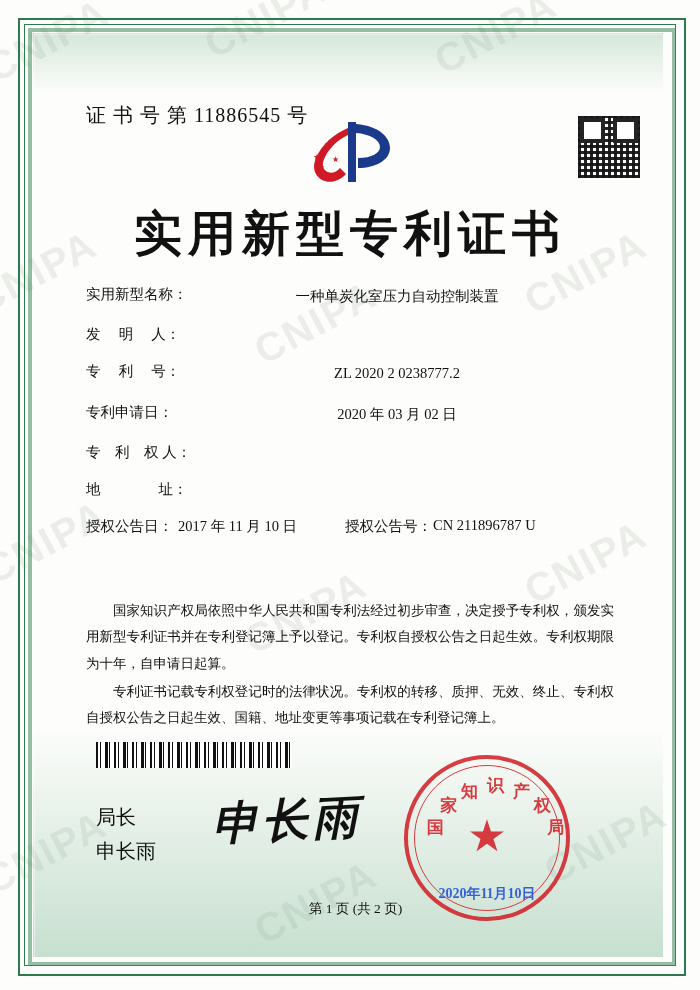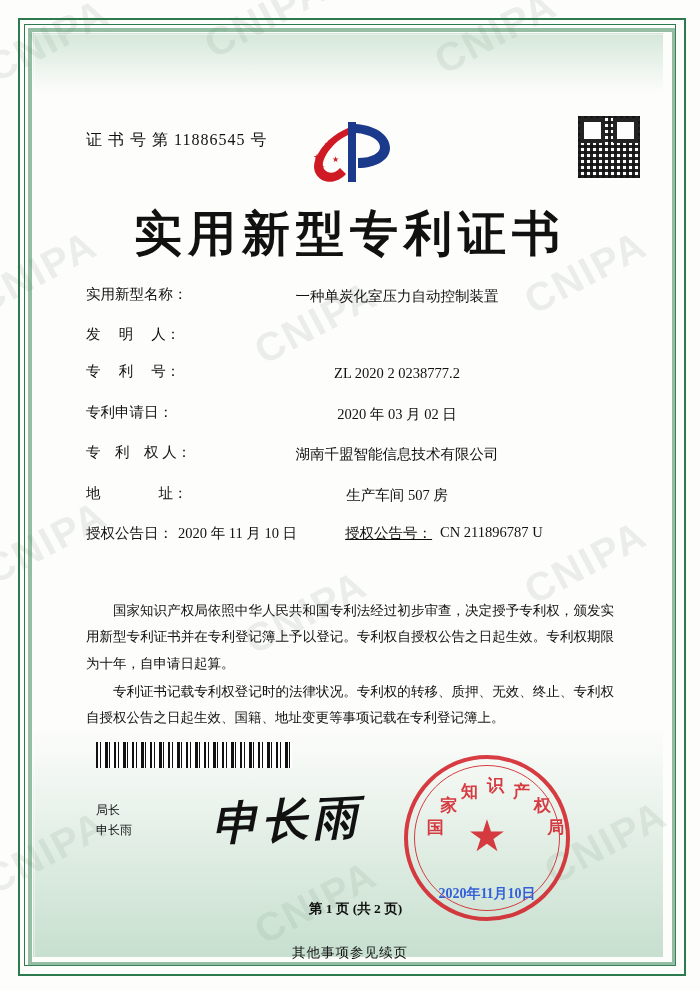--- a/index.html
+++ b/index.html
@@ -98,22 +98,22 @@
   .content {
     position: absolute;
     inset: 0;
     z-index: 3;
   }
 
   
   .cert-no {
     position: absolute;
     left: 86px;
-    top: 130px;
-    font-size: 16px;
+    top: 102px;
+    font-size: 20px;
     color: #111;
     letter-spacing: 1px;
   }
 
   .logo {
     position: absolute;
     left: 296px;
     top: 118px;
     width: 108px;
     height: 72px;
@@ -226,21 +226,21 @@
       repeating-linear-gradient(90deg,
         #111 0 2px, #fff 2px 4px, #111 4px 5px, #fff 5px 9px,
         #111 9px 12px, #fff 12px 13px, #111 13px 14px, #fff 14px 18px);
   }
 
   
   .sign-label {
     position: absolute;
     left: 96px;
     top: 800px;
-    font-size: 12px;
+    font-size: 20px;
     line-height: 1.7;
     color: #111;
   }
   .sign-script {
     position: absolute;
     left: 212px;
     top: 790px;
     font-size: 46px;
     font-family: "Liberation Serif", serif;
     font-style: italic;
@@ -303,21 +303,20 @@
 
   
   .page-no {
     position: absolute;
     left: 11px;
     right: 0;
     top: 900px;
     text-align: center;
     font-size: 13.5px;
     color: #111;
-    font-weight: bold;
   }
   .footnote {
     position: absolute;
     left: 0;
     right: 0;
     top: 944px;
     text-align: center;
     font-size: 13.5px;
     color: #111;
     letter-spacing: 1px;
@@ -385,35 +384,33 @@
         <div class="value">ZL 2020 2 0238777.2</div>
       </div>
 
       <div class="row">
         <div class="label">专利申请日：</div>
         <div class="value">2020 年 03 月 02 日</div>
       </div>
 
       <div class="row">
         <div class="label">专　利　权  人：</div>
-        <div class="value">湖南千盟智能信息技术有限公司</div>
       </div>
 
       <div class="row">
         <div class="label">地　　　　址：</div>
         <div class="value">
-          <span class="line2">生产车间 507 房</span>
         </div>
       </div>
 
       <div class="row-inline">
         <div class="label" style="width:92px;flex:0 0 92px;">授权公告日：</div>
-        <div>2020 年 11 月 10 日</div>
+        <div>2017 年 11 月 10 日</div>
         <div class="seg2">
-          <div class="label2" style="margin-right:8px;text-decoration:underline;">授权公告号：</div>
+          <div class="label2" style="margin-right:1px;">授权公告号：</div>
           <div>CN 211896787 U</div>
         </div>
       </div>
 
     </div>
 
     <div class="paras">
       <p>国家知识产权局依照中华人民共和国专利法经过初步审查，决定授予专利权，颁发实用新型专利证书并在专利登记簿上予以登记。专利权自授权公告之日起生效。专利权期限为十年，自申请日起算。</p>
       <p>专利证书记载专利权登记时的法律状况。专利权的转移、质押、无效、终止、专利权自授权公告之日起生效、国籍、地址变更等事项记载在专利登记簿上。</p>
     </div>
@@ -436,16 +433,15 @@
         <span style="transform: rotate(0deg) translate(0, -64px) rotate(0deg);">识</span>
         <span style="transform: rotate(24deg) translate(0, -64px) rotate(-24deg);">产</span>
         <span style="transform: rotate(47deg) translate(0, -64px) rotate(-47deg);">权</span>
         <span style="transform: rotate(70deg) translate(0, -64px) rotate(-70deg);">局</span>
       </div>
       <div class="seal-star">★</div>
       <div class="seal-date">2020年11月10日</div>
     </div>
 
     <div class="page-no">第 1 页 (共 2 页)</div>
-    <div class="footnote">其他事项参见续页</div>
 
   </div>
 </div>
 
 </body></html>

